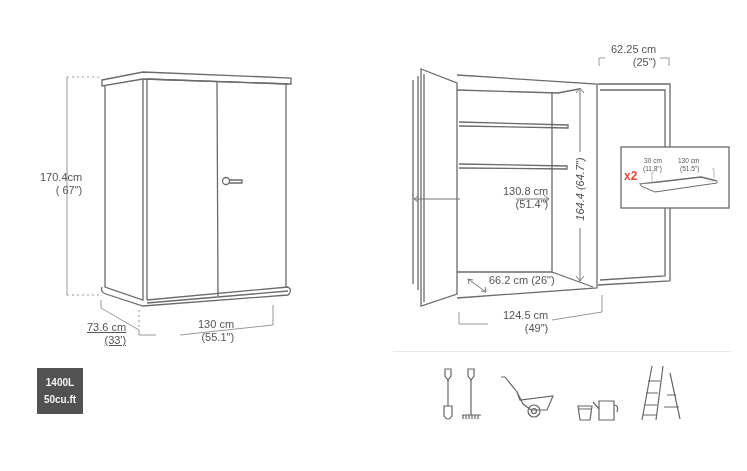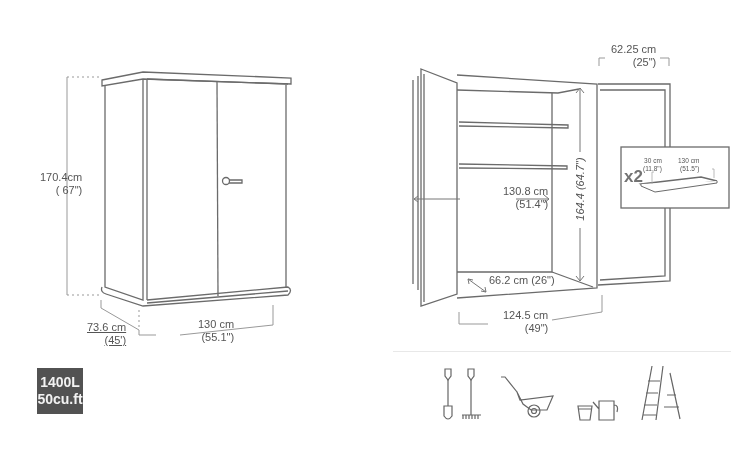--- a/index.html
+++ b/index.html
@@ -1,21 +1,21 @@
 <!DOCTYPE html>
 <html><head>
 <meta charset="utf-8">
 <style>
   html, body { margin:0; padding:0; background:#ffffff; }
   body { width:747px; height:471px; position:relative; overflow:hidden;
          font-family:"Liberation Sans", sans-serif; color:#555; }
   svg { position:absolute; left:0; top:0; }
   .lbl { position:absolute; font-size:11px; color:#555; text-align:right; line-height:13px; white-space:nowrap; }
   .badge { position:absolute; left:37px; top:368px; width:46px; height:46px; background:#525252;
-           color:#f2f2f2; font-size:14px; font-weight:bold; text-align:center; line-height:17px;
+           color:#f2f2f2; font-size:10px; font-weight:bold; text-align:center; line-height:17px;
            display:flex; flex-direction:column; justify-content:center; }
   .divider { position:absolute; left:393px; top:351px; width:338px; height:1px; background:#e8e8e8; }
   .vert { position:absolute; font-size:11px; color:#555; font-style:italic; transform:rotate(-90deg); transform-origin:center; white-space:nowrap; }
 </style>
 </head>
 <body>
 
 <svg width="747" height="471" viewBox="0 0 747 471">
   <g fill="none" stroke="#6b6b6b" stroke-width="1.3">
 
@@ -94,21 +94,21 @@
     </g>
   </g>
 </svg>
 
 <div class="lbl" style="left:40px;top:171px;">
   <div>170.4cm</div>
   <div>( 67")</div>
 </div>
 <div class="lbl" style="left:87px;top:321px;text-decoration:underline;">
   <div>73.6 cm</div>
-  <div>(45')</div>
+  <div>(33')</div>
 </div>
 <div class="lbl" style="left:198px;top:318px;">
   <div>130 cm</div>
   <div>(55.1")</div>
 </div>
 
 <div class="lbl" style="left:611px;top:43px;">
   <div>62.25 cm</div>
   <div>(25")</div>
 </div>
@@ -116,21 +116,21 @@
   <div>130.8 cm</div>
   <div>(51.4")</div>
 </div>
 <div class="vert" style="left:541px;top:183px;width:78px;text-align:center;">164.4 (64.7")</div>
 <div class="lbl" style="left:489px;top:274px;">66.2 cm (26")</div>
 <div class="lbl" style="left:503px;top:309px;">
   <div>124.5 cm</div>
   <div>(49")</div>
 </div>
 
-<div class="lbl" style="left:624px;top:170px;font-size:17px;font-weight:bold;color:#737373;">x2</div>
+<div class="lbl" style="left:624px;top:170px;font-size:12px;font-weight:bold;color:#ef4444;">x2</div>
 <div class="lbl" style="left:643px;top:157px;font-size:6.5px;line-height:8px;">
   <div>30 cm</div>
   <div>(11.8")</div>
 </div>
 <div class="lbl" style="left:678px;top:157px;font-size:6.5px;line-height:8px;">
   <div>130 cm</div>
   <div>(51.5")</div>
 </div>
 
 <div class="badge">

